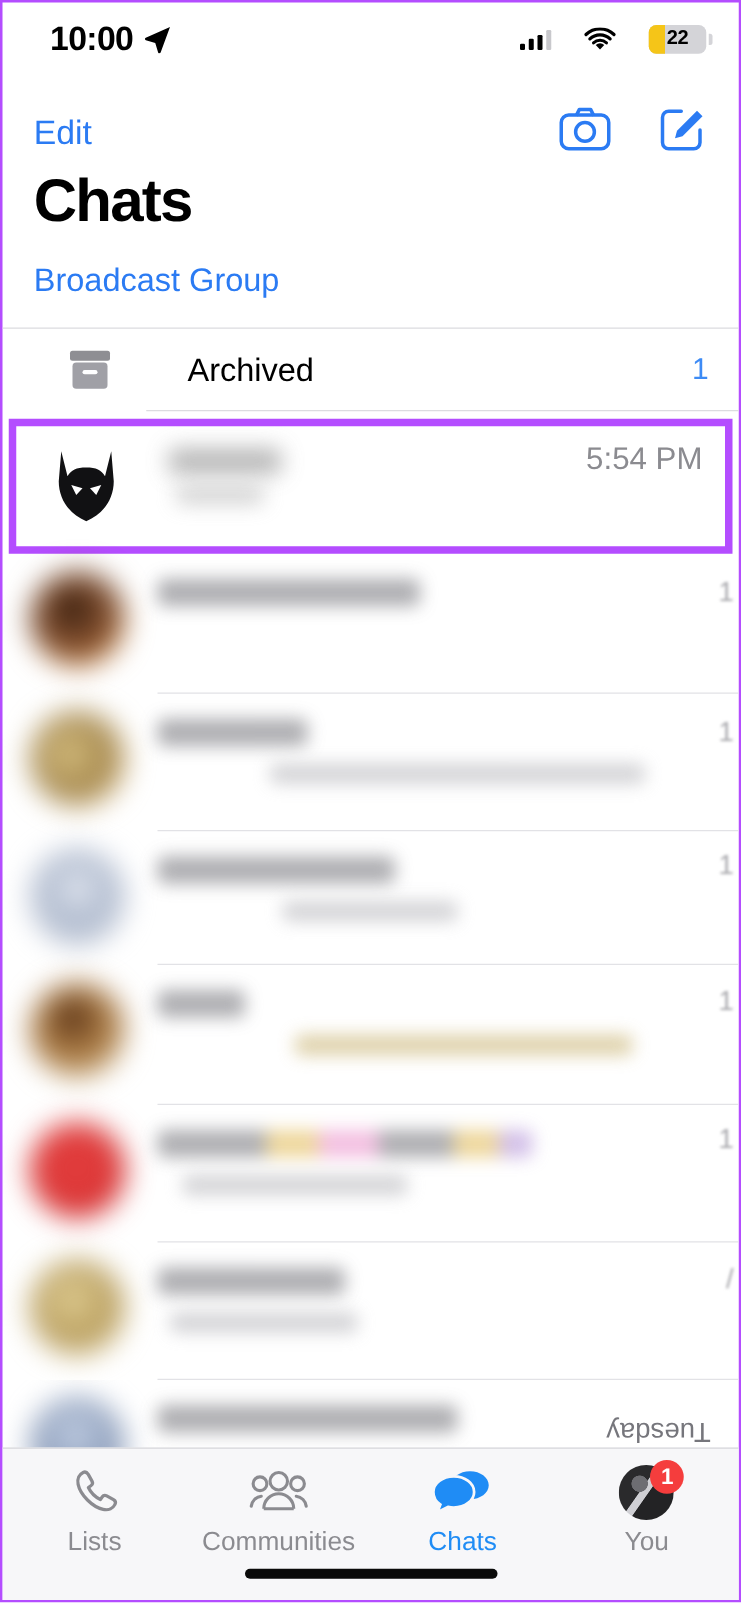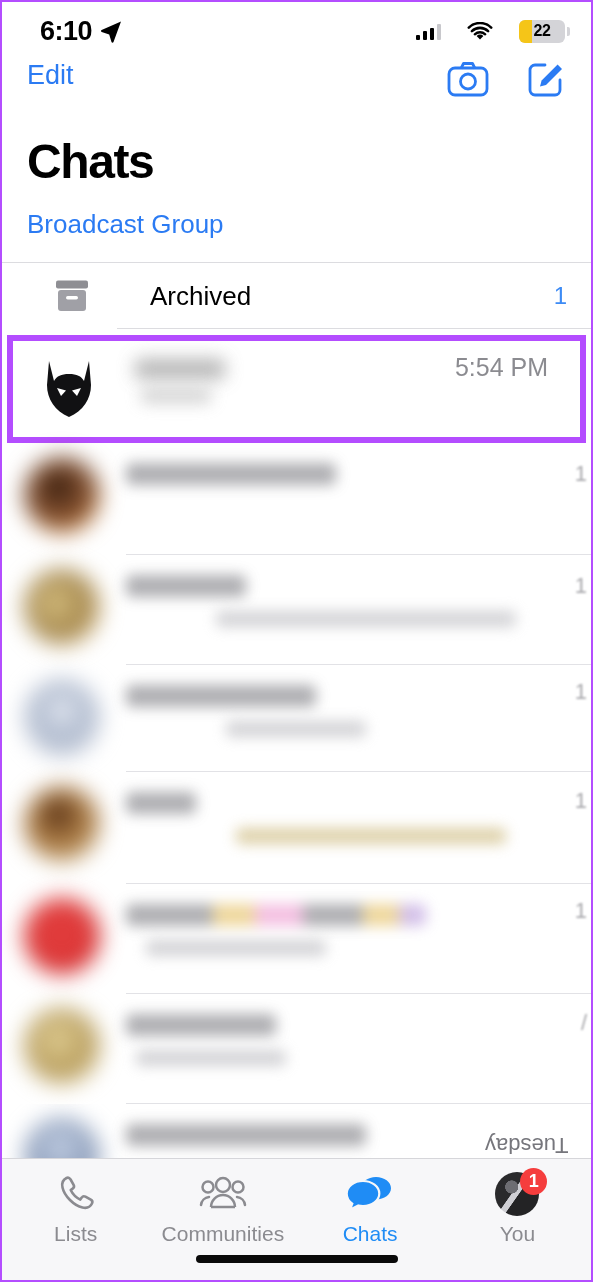--- a/index.html
+++ b/index.html
@@ -54,21 +54,21 @@
   }
   .battery .cap {
     position:absolute; right:-4.5px; top:7px;
     width:3px; height:9px; background:#d4d4d8;
     border-radius:0 2px 2px 0;
   }
 
   
   #nav-bar {
     height:62px;
-    display:flex; align-items:flex-start; justify-content:space-between;
+    display:flex; align-items:flex-end; justify-content:space-between;
     padding:0 26px 0 25px;
   }
   .link-blue { color:#2b7bf3; font-size:27px; }
   #nav-actions { display:flex; align-items:center; gap:38px; }
 
   
   #page-title {
     font-size:48px; font-weight:bold; color:#000;
     letter-spacing:-1.4px;
     padding:12px 0 4px 25px;
@@ -103,21 +103,21 @@
   #highlight-box {
     margin:6px 5px 0 5px;
     border:6px solid #b44dff;
     height:108px;
     position:relative;
     background:#fff;
   }
   #highlight-row {
     height:100%;
     display:flex; align-items:center;
-    padding:0 32px 0 22px;
+    padding:0 18px 0 22px;
   }
   #batman-avatar { width:68px; height:68px; flex:none; }
   #highlight-mid { flex:1; margin-left:32px; position:relative; height:68px; }
   .blur-name {
     position:absolute; top:4px; left:0;
     width:90px; height:20px;
     background:#9b9b9b; border-radius:4px;
     filter:blur(9px); opacity:.75;
   }
   .blur-msg {
@@ -216,21 +216,21 @@
     width:202px; height:8px; border-radius:4px; background:#0a0a0a;
   }
 </style>
 </head>
 <body>
 
 <div id="screen">
 
   <div id="status-bar">
     <div id="status-time">
-      <span>6:10</span>
+      <span>10:00</span>
       <svg class="loc-arrow" width="24" height="24" viewBox="0 0 24 24">
         <path d="M22 2.5 2.6 11.1c-.9.4-.8 1.7.1 2l7.5 2.3 2.3 7.5c.3.9 1.6 1 2 .1z" fill="#000"></path>
       </svg>
     </div>
     <div id="status-right">
       <span class="signal-bars">
         <i></i>
           <i></i>
           <i></i>
           <i></i>

